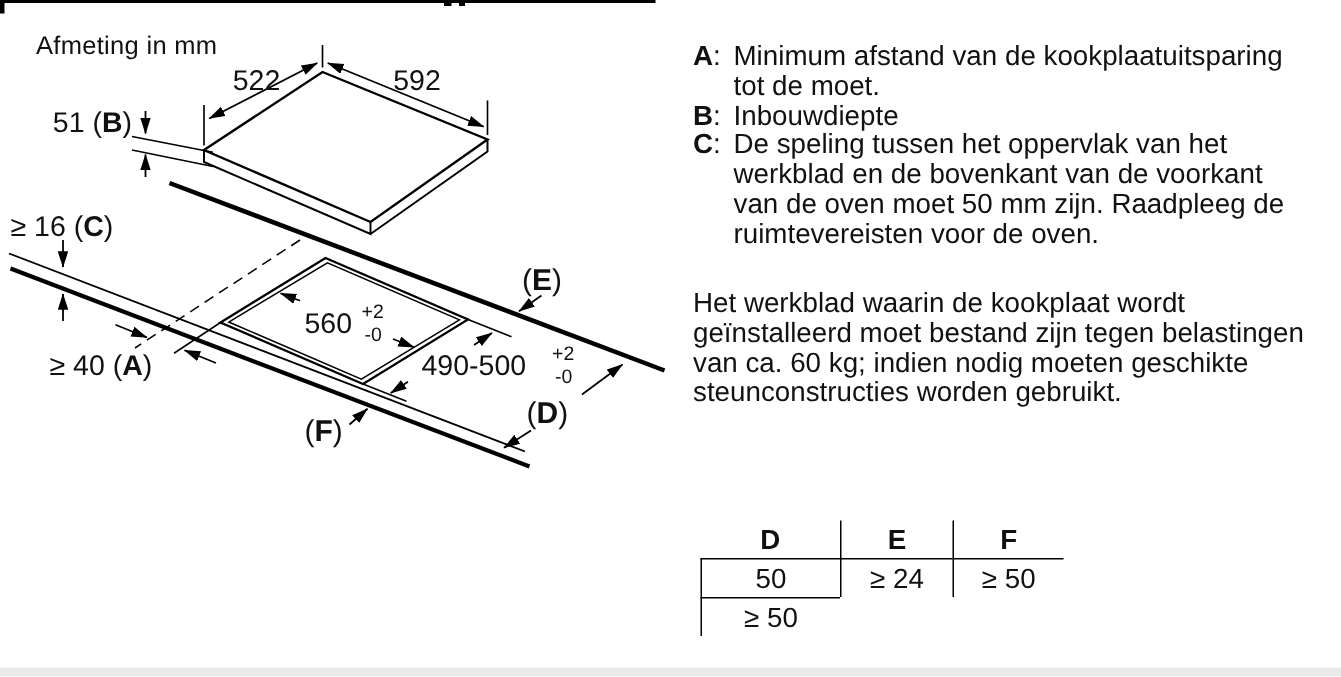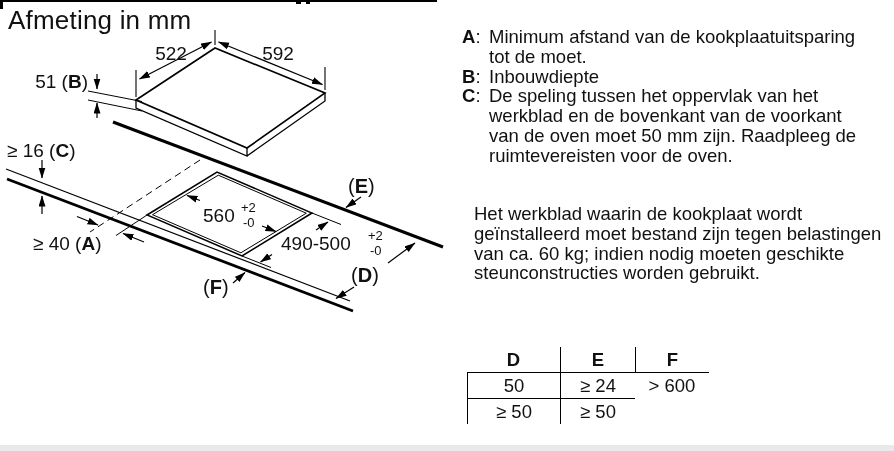--- a/index.html
+++ b/index.html
@@ -6,32 +6,32 @@
   body{
     width:894px;height:451px;background:#ffffff;position:relative;overflow:hidden;
     font-family:"Liberation Sans", sans-serif;color:#111;
     -webkit-font-smoothing:antialiased;
   }
   .artifact-top-line{position:absolute;left:0;top:0;width:437px;height:2px;background:#000;}
   .artifact-corner{position:absolute;left:0;top:0;width:3px;height:9px;background:#000;}
   .artifact-nub1{position:absolute;left:296px;top:0;width:5px;height:4px;background:#000;}
   .artifact-nub2{position:absolute;left:306px;top:0;width:4px;height:4px;background:#000;}
   .page-title{
-    position:absolute;left:8px;top:5px;margin:0;
-    font-size:26px;font-weight:400;letter-spacing:0.2px;
+    position:absolute;left:8px;top:5px;margin:16px;
+    font-size:17px;font-weight:400;letter-spacing:0.2px;
   }
   svg.diagram{position:absolute;left:0;top:0;}
   svg text{fill:#111;font-family:"Liberation Sans", sans-serif;}
   .legend{position:absolute;left:462px;top:27px;width:402px;font-size:18.5px;line-height:19.8px;}
   .legend-item{display:flex;align-items:flex-start;}
   .legend-key{width:27px;flex:0 0 27px;font-weight:bold;}
   .legend-key .sep{font-weight:400;}
   .legend-text{flex:1 1 auto;}
   .note{
-    position:absolute;left:462px;top:192px;width:414px;margin:12px;
+    position:absolute;left:462px;top:192px;width:414px;margin:0;
     font-size:18.5px;line-height:19.8px;
   }
   .dim-table{
     position:absolute;left:467px;top:347px;
     display:grid;grid-template-columns:93px 75px 74px;grid-template-rows:25px 26px 26px;
     font-size:18.5px;text-align:center;
   }
   .dim-table .cell{display:flex;align-items:center;justify-content:center;}
   .dim-table .hdr{font-weight:bold;}
   .dim-table .bl{border-left:1.4px solid #000;}
@@ -159,18 +159,17 @@
 <p class="note">Het werkblad waarin de kookplaat wordt geïnstalleerd moet bestand zijn tegen belastingen van ca. 60 kg; indien nodig moeten geschikte steunconstructies worden gebruikt.</p>
 
 <div class="dim-table">
   <div class="cell hdr">D</div>
   <div class="cell hdr bl">E</div>
   <div class="cell hdr bl">F</div>
 
   <div class="cell bt bl">50</div>
   <div class="cell bt bl">≥ 24</div>
 
-  <div class="cell bt">&gt; 600</div>
   <div class="cell bt bl">≥ 50</div>
   <div class="cell bt bl">≥ 50</div>
 </div>
 
 <div class="bottom-bar"></div>
 
 </body></html>

